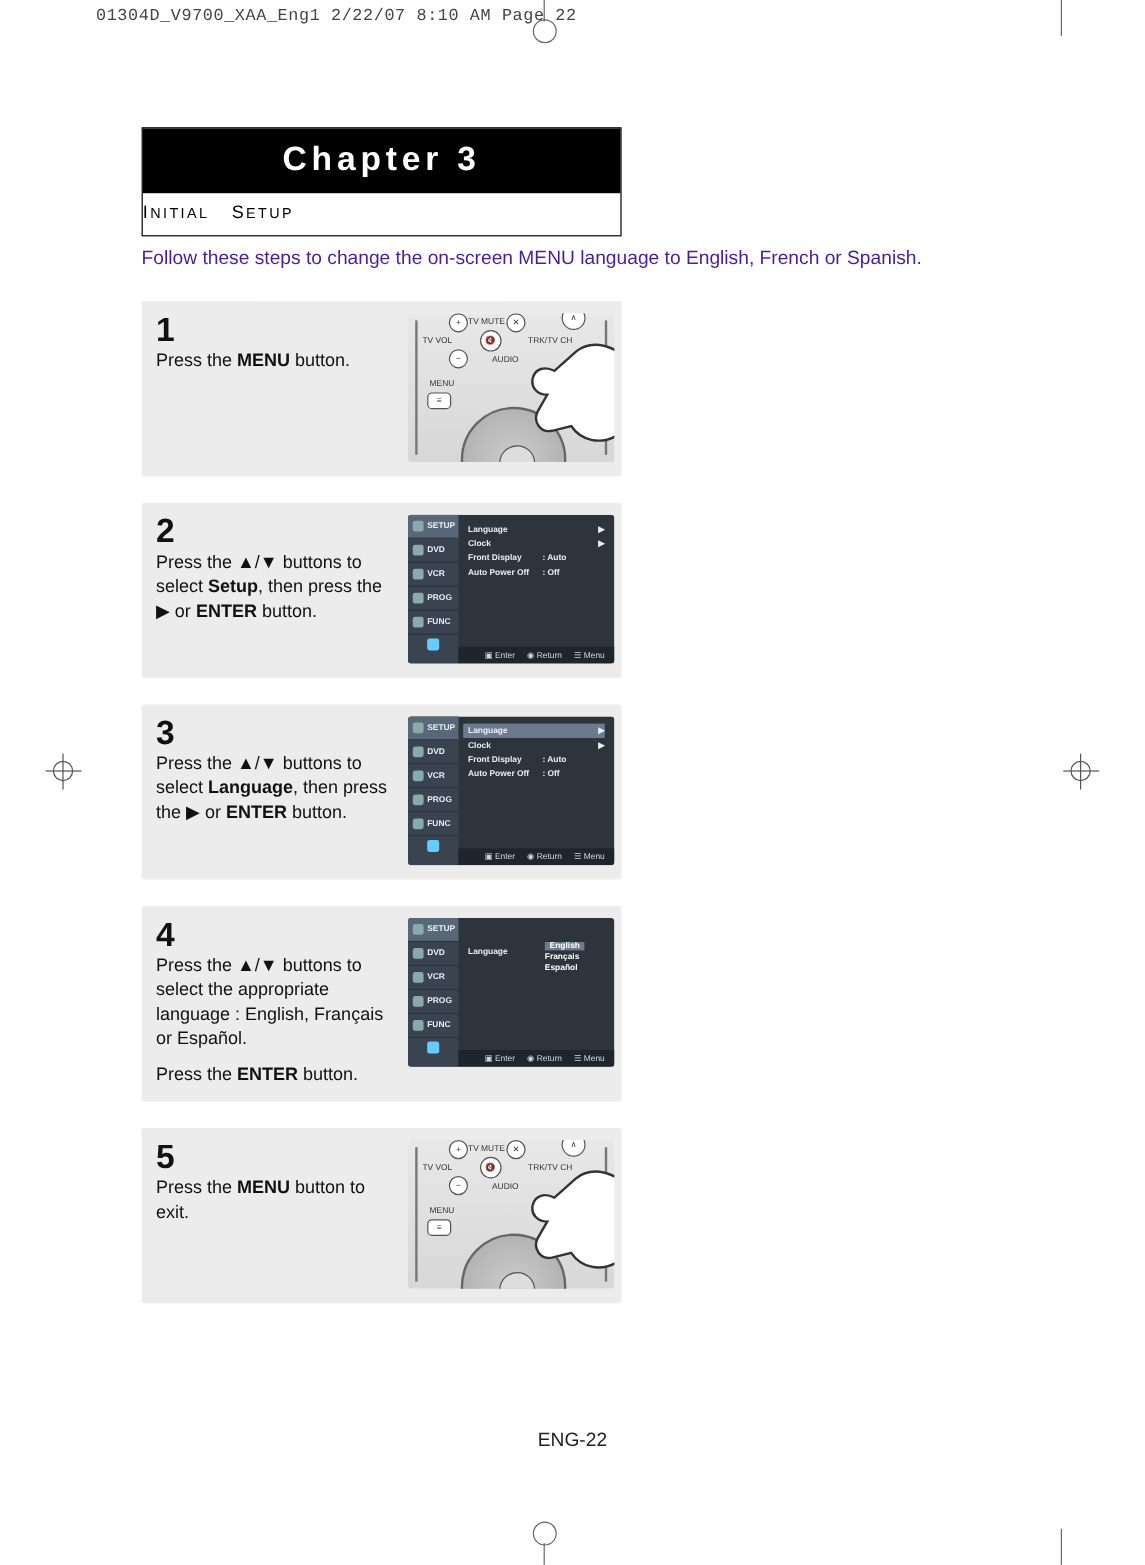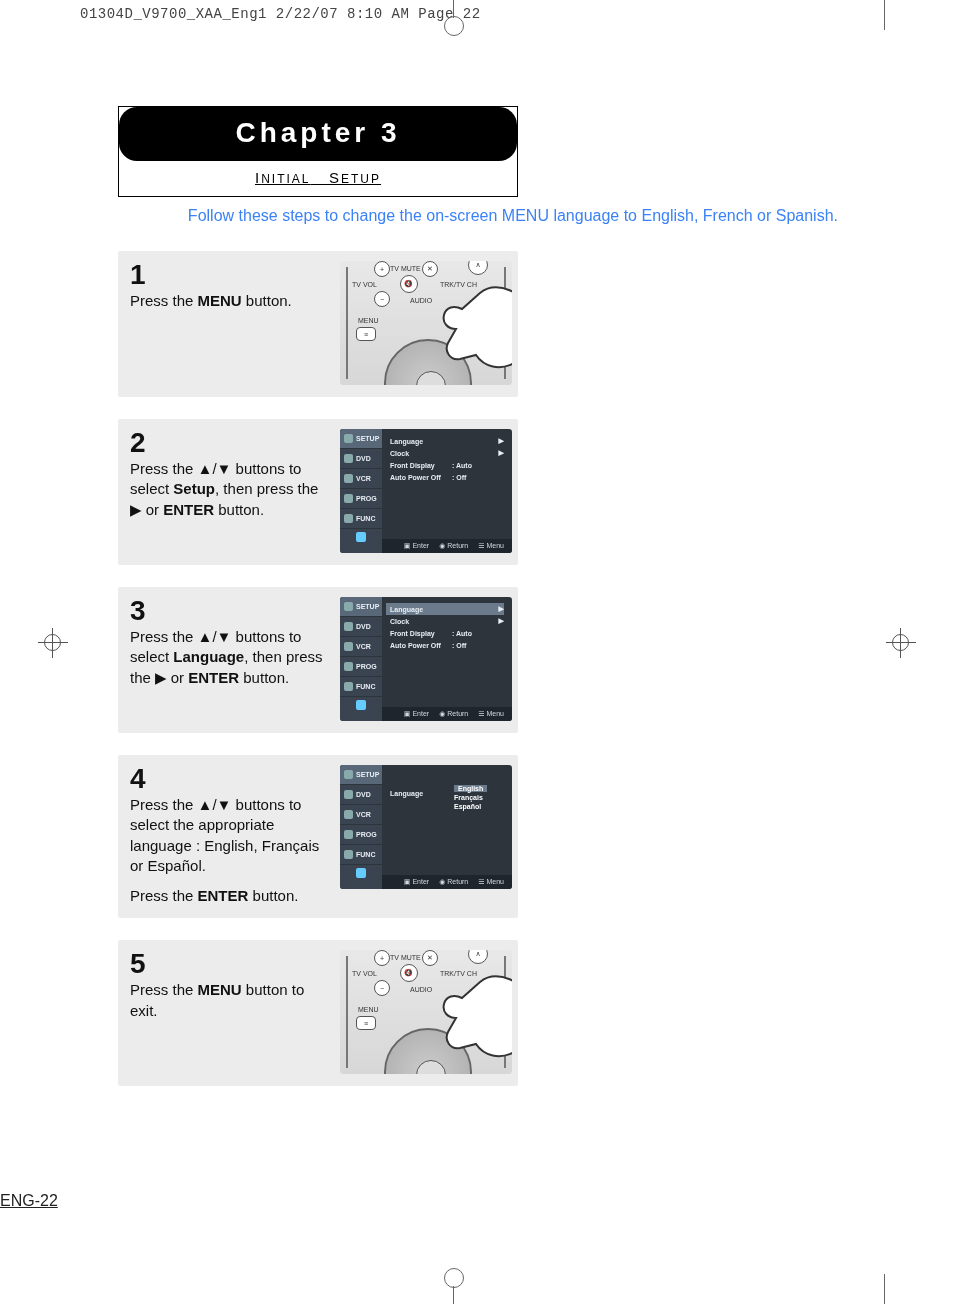--- a/index.html
+++ b/index.html
@@ -18,26 +18,26 @@
   .reg::before { content:""; position:absolute; left:14px; top:0; width:1px; height:30px; background:#555; }
   .reg::after  { content:""; position:absolute; top:14px; left:0; width:30px; height:1px; background:#555; }
   .reg .c { position:absolute; left:6px; top:6px; width:17px; height:17px; border:1px solid #555; border-radius:50%; } 
   .tick { position:absolute; width:1px; height:34px; background:#666; }
   .tick.tl { left: 884px; top: -4px; }
   .tick.bl { left: 884px; bottom: -4px; }
 
   .content { position: absolute; left: 118px; top: 106px; width: 720px; }
 
   .chapter-box { width: 400px; border: 1px solid #000; }
-  .chapter-title { background: #000; color: #fff; text-align: center; font-size: 28px; font-weight: bold; letter-spacing: 4px; padding: 10px 0 12px; font-family: Arial, Helvetica, sans-serif; border-radius: 18px; }
-  .chapter-sub { text-align: center; font-size: 15px; letter-spacing: 2px; padding: 8px 0 10px; font-variant: small-caps; text-decoration: underline; }
+  .chapter-title { background: #000; color: #fff; text-align: center; font-size: 28px; font-weight: bold; letter-spacing: 4px; padding: 10px 0 12px; font-family: Arial, Helvetica, sans-serif; }
+  .chapter-sub { text-align: left; font-size: 15px; letter-spacing: 2px; padding: 8px 0 10px; font-variant: small-caps; }
   .chapter-sub span.sc-lower { font-size: 12px; letter-spacing: 2px; }
 
   .section-title { margin-top: 62px; font-size: 30px; font-weight: bold; font-family: Arial, Helvetica, sans-serif; }
-  .intro { margin-top: 10px; font-size: 16px; color: #3b82f6; text-align: right; }
+  .intro { margin-top: 10px; font-size: 16px; color: #4c1d95; }
 
   .steps { margin-top: 26px; width: 400px; display: flex; flex-direction: column; gap: 22px; }
   .step { background: #ececec; border-radius: 2px; padding: 10px 12px 12px 12px; display: flex; gap: 10px; min-height: 132px; }
   .step-text { flex: 0 0 200px; font-size: 15px; line-height: 1.35; color: #111; }
   .step-num { font-size: 28px; font-weight: bold; font-family: Arial, Helvetica, sans-serif; line-height: 1; margin-bottom: 2px; }
   .step-fig { flex: 1; display:flex; align-items:stretch; justify-content:flex-end; }
   .step-fig .fig { width: 172px; height: 124px; border-radius: 3px; background: #f5f5f5; position: relative; overflow: hidden; }
 
   
   .remote { position:absolute; inset:0; background: linear-gradient(#e8e8e8,#d7d7d7); }
@@ -64,21 +64,21 @@
   .osd .mitem .k { flex:0 0 62px; }
   .osd .mitem .v { flex:0 0 36px; }
   .osd .mitem .arr { margin-left:auto; font-size:7px; }
   .osd .mitem.hl { background:#6b7b8c; margin-left:-4px; padding-left:4px; }
   .osd .lang-col { position:absolute; left:72px; top:20px; display:flex; flex-direction:column; gap:2px; font-size:7px; font-weight:bold; }
   .osd .lang-col .hl { background:#6b7b8c; padding:0 4px; }
 
   .bold { font-weight: bold; }
   .tri { font-family: Arial, sans-serif; }
 
-  .page-num { position:absolute; left:0; right:0; bottom:94px; text-align:left; font-size:16px; color:#222;text-decoration:underline; }
+  .page-num { position:absolute; left:0; right:0; bottom:94px; text-align:center; font-size:16px; color:#222; }
 </style>
 </head>
 <body>
 
 <div class="page">
 
   <div class="crop-header">01304D_V9700_XAA_Eng1  2/22/07  8:10 AM  Page 22</div>
   <div class="crop-mark-top"></div>
   <div class="crop-mark-bottom"></div>
   <div class="crop-reg-left">

